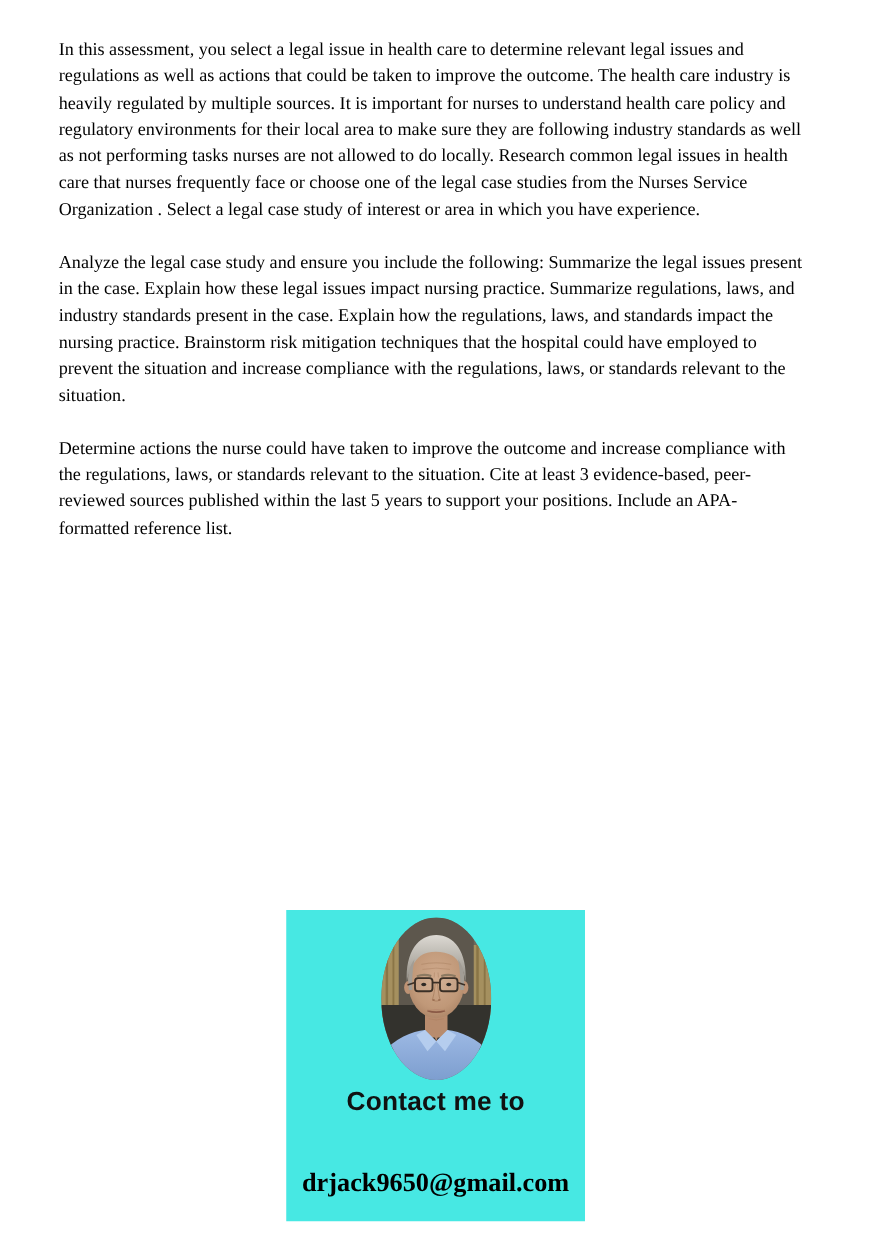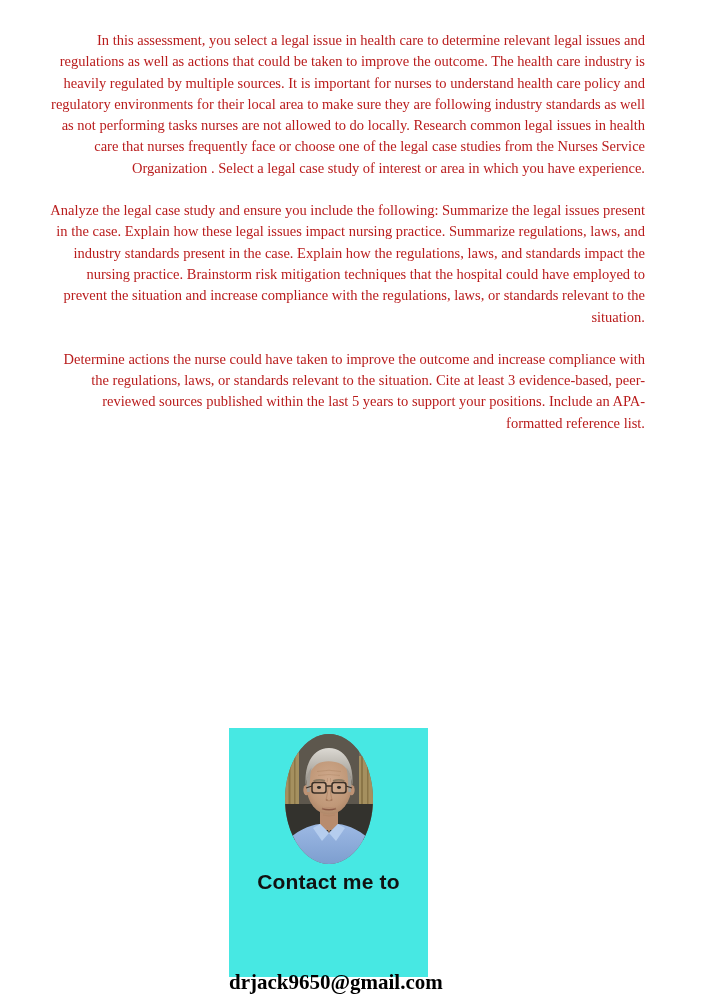--- a/index.html
+++ b/index.html
@@ -13,29 +13,29 @@
     width: 708px; height: 1000px;
     background: #ffffff;
     overflow: hidden;
   }
   .text-block {
     position: absolute;
     left: 47px; top: 30px;
     width: 598px;
     font-size: 14.5px;
     line-height: 21.3px;
-    color: #b91c1c;
-    text-align: right;
+    color: #000000;
+    text-align: left;
   }
   .text-block p { margin: 0 0 21px 0; }
 
   .contact-card {
     position: absolute;
     left: 229px; top: 728px;
-    width: 199px; height: 249px;
+    width: 239px; height: 249px;
     background: #47e8e3;
     text-align: center;
   }
   .photo-oval {
     position: absolute;
     left: 50%; top: 6px;
     width: 88px; height: 130px;
     margin-left: -44px;
   }
   .photo-oval svg { display: block; width: 100%; height: 100%; }
@@ -51,21 +51,20 @@
     letter-spacing: 0.2px;
   }
   .card-email {
     position: absolute;
     top: 205px; left: 0; right: 0;
     font-family: "Liberation Serif", serif;
     font-weight: 700;
     font-size: 21px;
     line-height: 26px;
     color: #000000;
-    margin-top: 36px;
   }
 </style>
 </head>
 <body>
 
 <div class="page">
 
   <div class="text-block">
     <p>In this assessment, you select a legal issue in health care to determine relevant legal issues and regulations as well as actions that could be taken to improve the outcome. The health care industry is heavily regulated by multiple sources. It is important for nurses to understand health care policy and regulatory environments for their local area to make sure they are following industry standards as well as not performing tasks nurses are not allowed to do locally. Research common legal issues in health care that nurses frequently face or choose one of the legal case studies from the Nurses Service Organization . Select a legal case study of interest or area in which you have experience.</p>
     <p>Analyze the legal case study and ensure you include the following: Summarize the legal issues present in the case. Explain how these legal issues impact nursing practice. Summarize regulations, laws, and industry standards present in the case. Explain how the regulations, laws, and standards impact the nursing practice. Brainstorm risk mitigation techniques that the hospital could have employed to prevent the situation and increase compliance with the regulations, laws, or standards relevant to the situation.</p>

